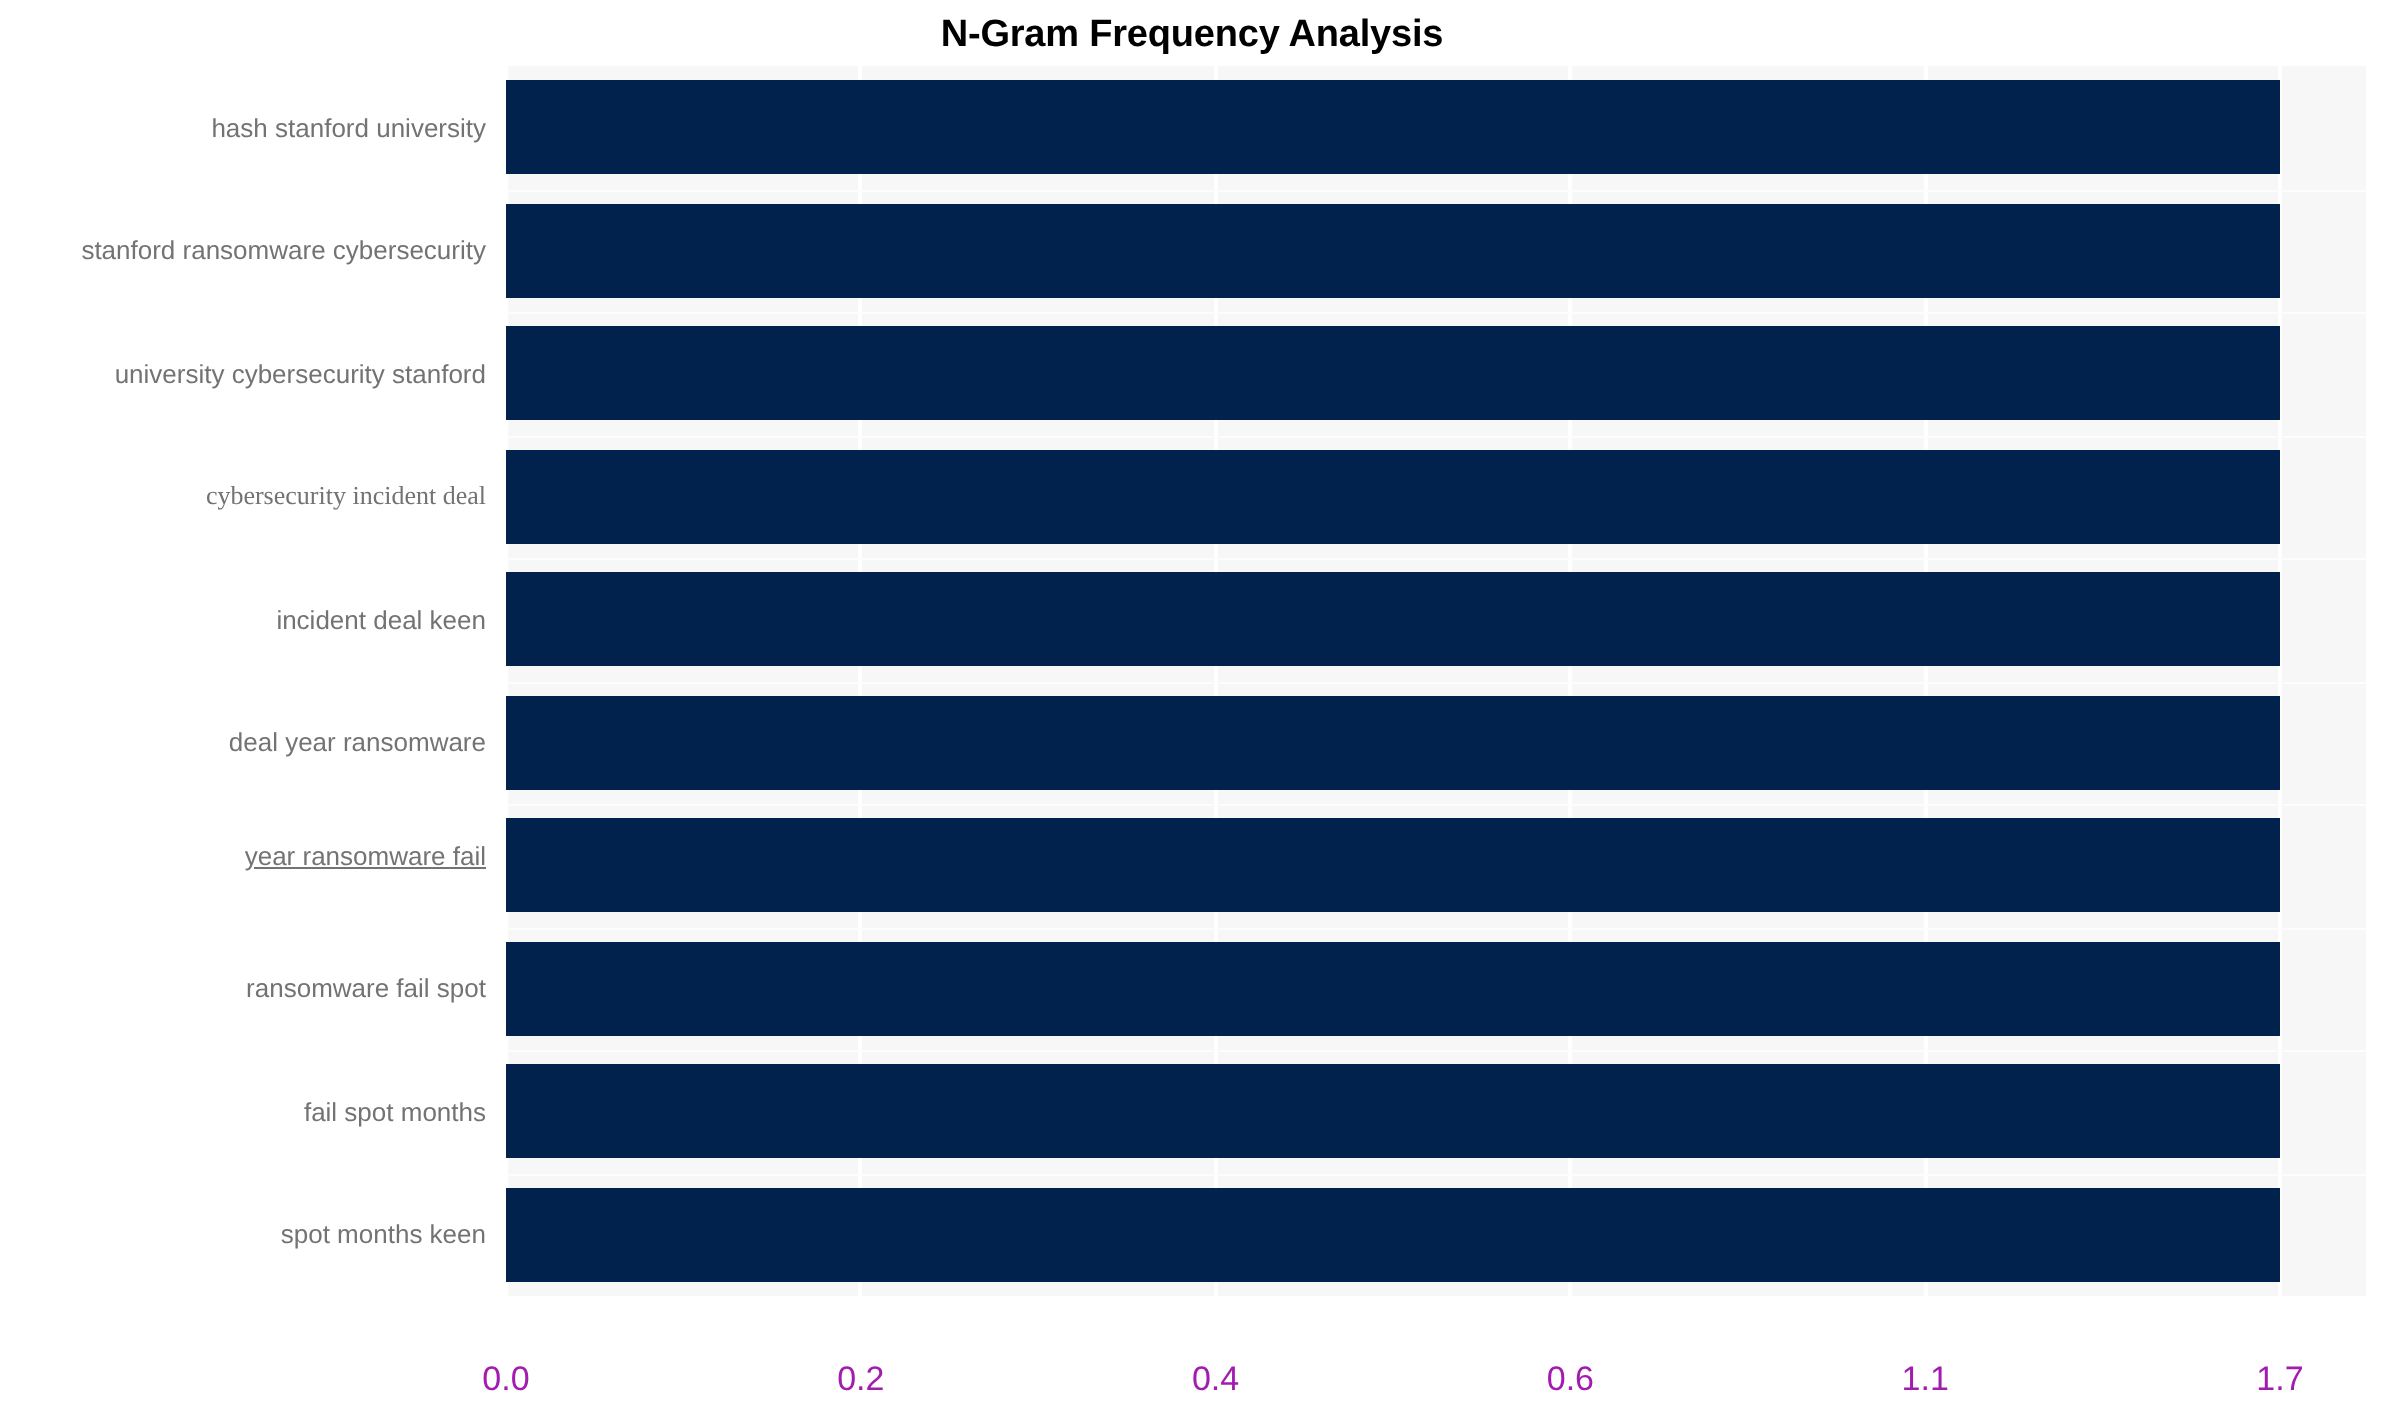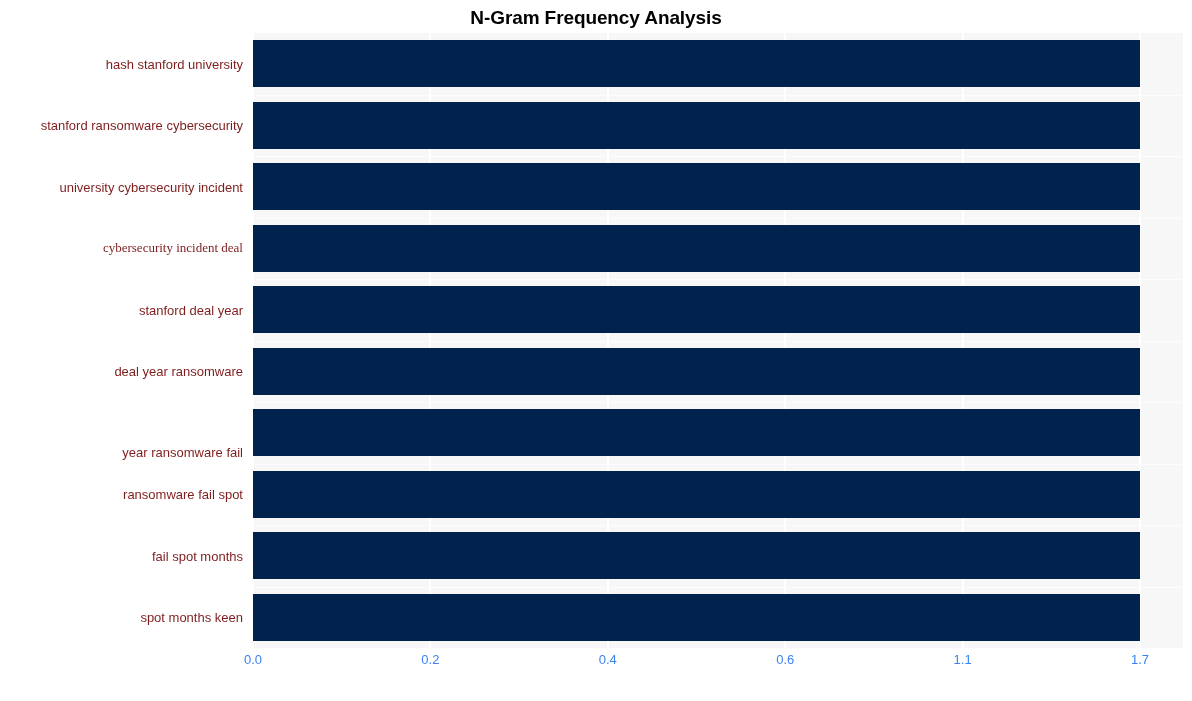--- a/index.html
+++ b/index.html
@@ -67,38 +67,38 @@
     left: 0;
     background: #00224d;
   }
 
   
   .ytick {
     position: absolute;
     right: 10px;
     text-align: right;
     font-size: 13px;
-    color: #7f1d1d;
+    color: #737373;
     white-space: nowrap;
     transform: translateY(-50%);
   }
   #y-axis {
     position: absolute;
     left: 0;
     top: 0;
     width: 253px;
     height: 701px;
   }
 
   
   .xtick {
     position: absolute;
-    top: 652px;
-    font-size: 13px;
-    color: #3b82f6;
+    top: 680px;
+    font-size: 17px;
+    color: #a21caf;
     white-space: nowrap;
     transform: translateX(-50%);
   }
   #x-axis-label {
     position: absolute;
     top: 675px;
     left: 253px;
     width: 930px;
     text-align: center;
     font-size: 13px;
@@ -109,25 +109,25 @@
 </head>
 <body>
 
 <div id="figure">
 
   <div id="chart-title">N-Gram Frequency Analysis</div>
 
   <div id="y-axis">
       <div class="ytick" style="top: 63.75px;">hash stanford university</div>
       <div class="ytick" style="top: 125.25px;">stanford ransomware cybersecurity</div>
-      <div class="ytick" style="top: 186.75px;">university cybersecurity incident</div>
+      <div class="ytick" style="top: 186.75px;">university cybersecurity stanford</div>
       <div class="ytick" style="top: 248.25px; font-family: Liberation Serif, serif;">cybersecurity incident deal</div>
-      <div class="ytick" style="top: 309.75px;">stanford deal year</div>
+      <div class="ytick" style="top: 309.75px;">incident deal keen</div>
       <div class="ytick" style="top: 371.25px;">deal year ransomware</div>
-      <div class="ytick" style="top: 452px;">year ransomware fail</div>
+      <div class="ytick" style="top: 428px; text-decoration: underline;">year ransomware fail</div>
       <div class="ytick" style="top: 494.25px;">ransomware fail spot</div>
       <div class="ytick" style="top: 555.75px;">fail spot months</div>
       <div class="ytick" style="top: 617.25px;">spot months keen</div>
     </div>
 
   <div id="plot-area">
     <div id="gridlines-v">
         <div class="gridline-v" style="left: -1px;"></div>
         <div class="gridline-v" style="left: 176.4px;"></div>
         <div class="gridline-v" style="left: 353.8px;"></div>

